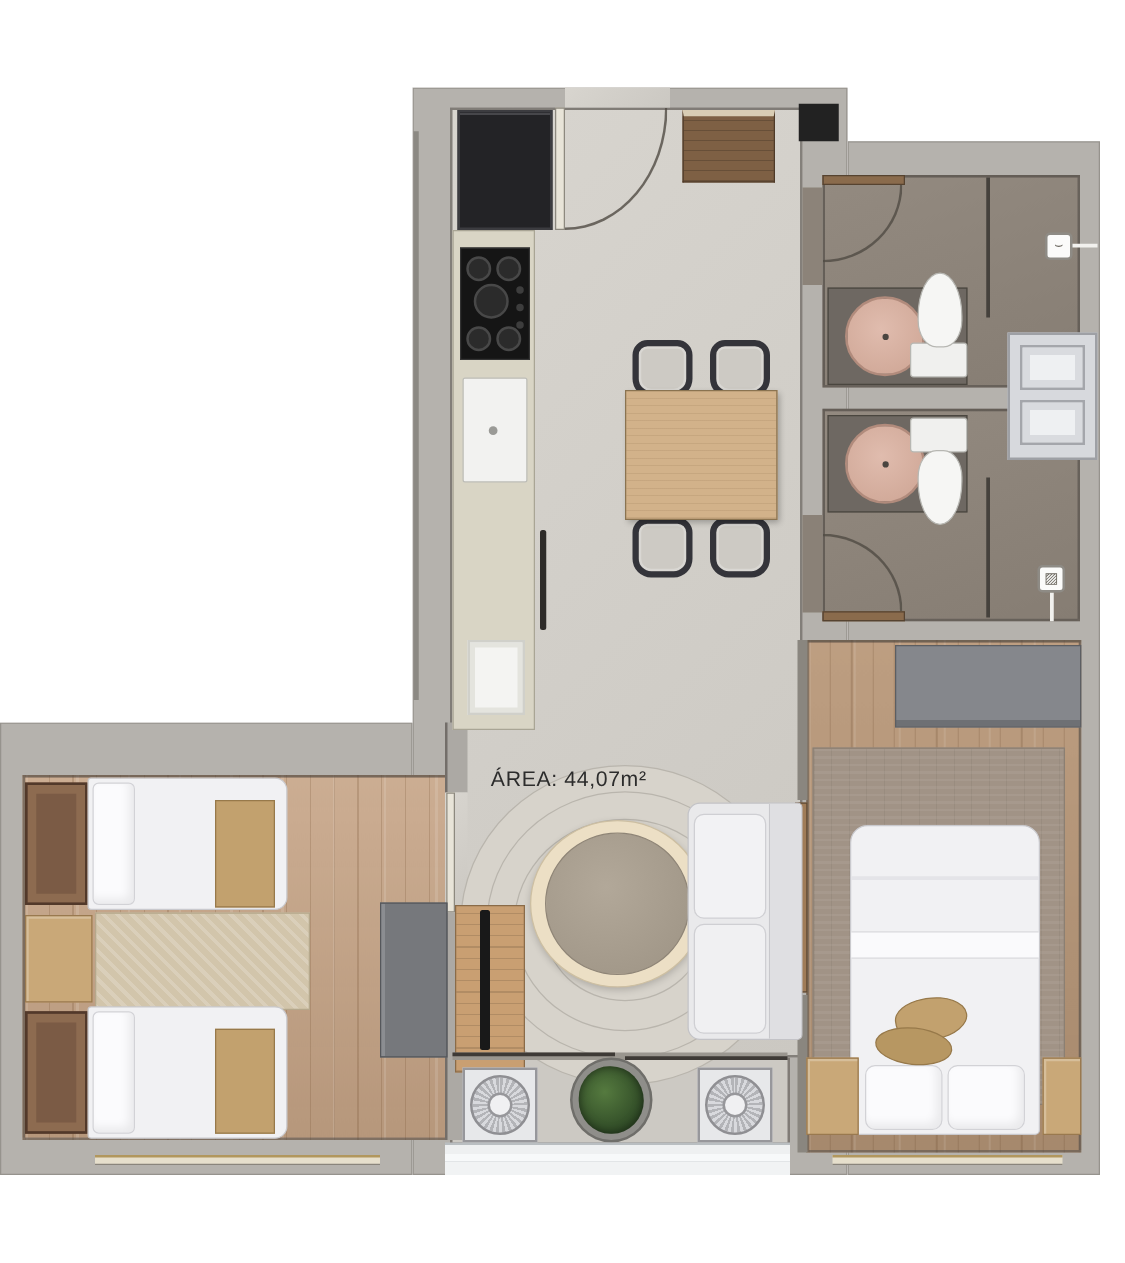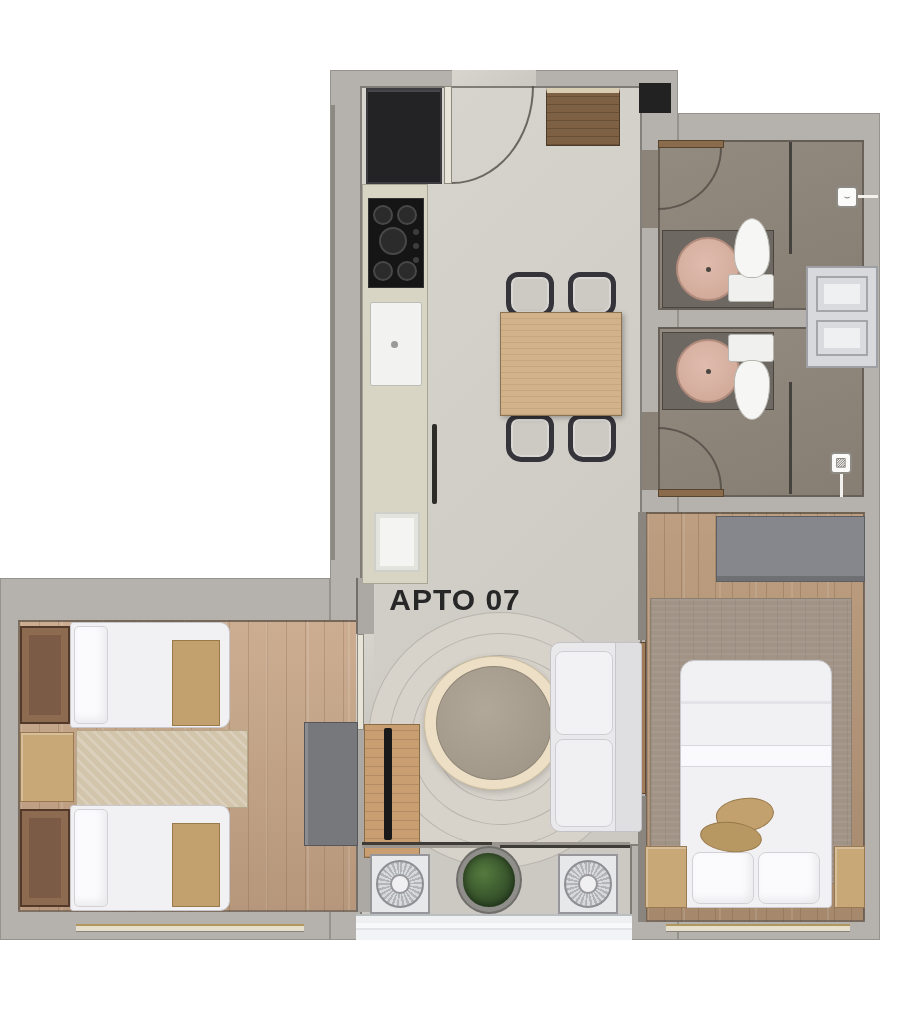--- a/index.html
+++ b/index.html
@@ -185,15 +185,15 @@
   <div class="e hb" style="left:20px;top:626px;width:50px;height:98px;"></div>
   <div class="e" style="left:70px;top:622px;width:160px;height:106px;background:#f1f1f3;border:1px solid #c9c9cd;border-radius:3px 10px 10px 3px;"></div>
   <div class="e pillow" style="left:74px;top:626px;width:34px;height:98px;border-radius:5px;"></div>
   <div class="e throw" style="left:172px;top:640px;width:48px;height:86px;"></div>
   <div class="e hb" style="left:20px;top:809px;width:50px;height:98px;"></div>
   <div class="e" style="left:70px;top:805px;width:160px;height:106px;background:#f1f1f3;border:1px solid #c9c9cd;border-radius:3px 10px 10px 3px;"></div>
   <div class="e pillow" style="left:74px;top:809px;width:34px;height:98px;border-radius:5px;"></div>
   <div class="e throw" style="left:172px;top:823px;width:48px;height:84px;"></div>
   <div class="e" style="left:304px;top:722px;width:54px;height:124px;background:#76787c;border:1px solid #55575b;box-shadow:inset 6px 0 0 -3px #8b8d91;"></div>
 
-  <div class="e label1" style="left:355px;top:583px;width:200px;">APTO 07</div>
+  <div class="e label2" style="left:355px;top:614px;width:200px;">ÁREA: 44,07m²</div>
 
 </div>
 
 </body></html>

